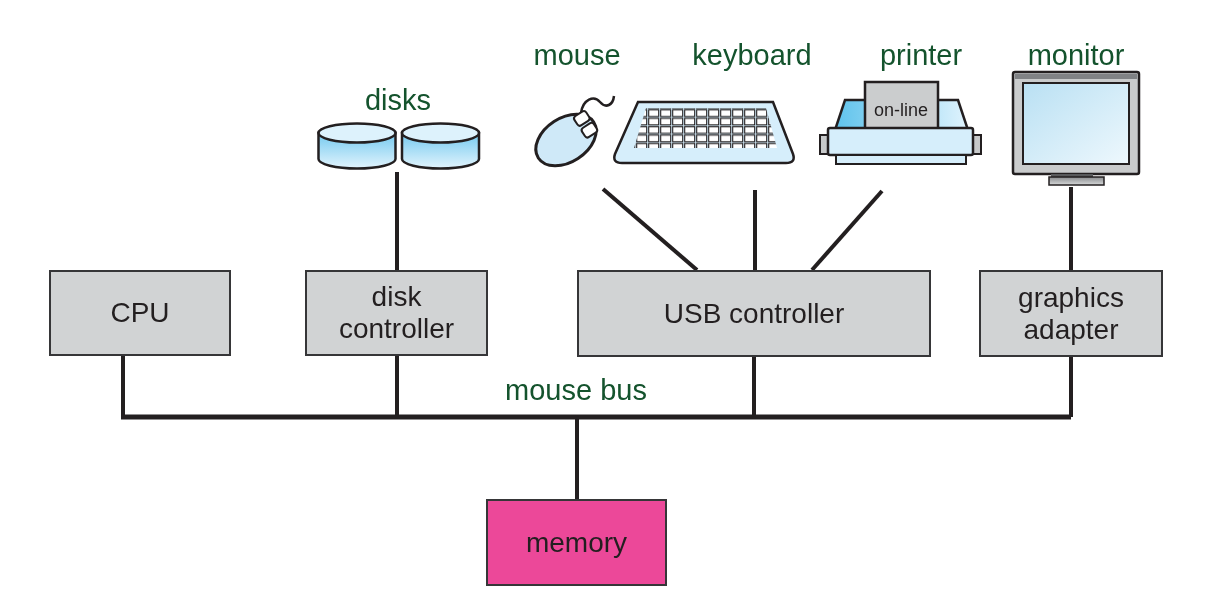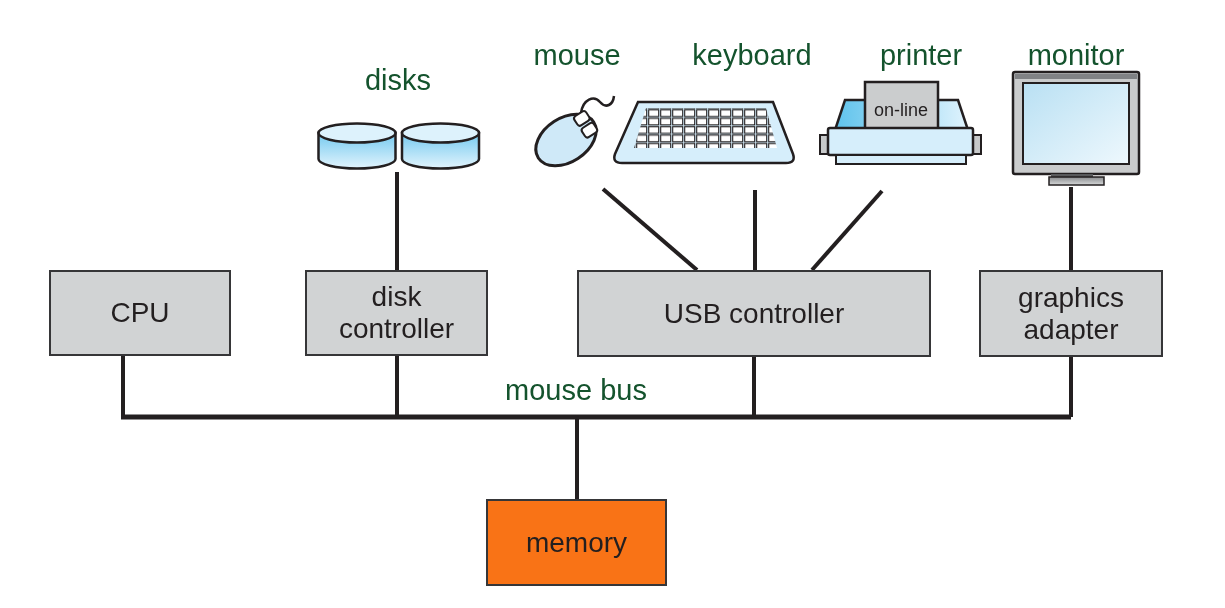--- a/index.html
+++ b/index.html
@@ -7,21 +7,21 @@
     position:relative;width:1225px;height:608px;background:#ffffff;
     font-family:"Liberation Sans",sans-serif;color:#231f20;overflow:hidden;
   }
   svg.layer{position:absolute;left:0;top:0;width:1225px;height:608px;}
   .box{
     position:absolute;background:#d1d3d4;border:2px solid #363638;
     display:flex;flex-direction:column;align-items:center;justify-content:center;
     text-align:center;font-size:28px;line-height:1.14;box-sizing:border-box;
     color:#231f20;
   }
-  .box.blue{background:#f97316;}
+  .box.blue{background:#ec4899;}
   .dev-label{
     position:absolute;transform:translateX(-50%);font-size:29px;line-height:1;
     white-space:nowrap;color:#14532d;
   }
 </style>
 </head>
 <body>
 
 <div class="canvas">
 
@@ -95,21 +95,21 @@
 
     <g>
       <rect x="1013" y="72" width="126" height="102" rx="2" fill="#c9cbcc" stroke="#231f20" stroke-width="2.5"></rect>
       <rect x="1015" y="74" width="122" height="5" fill="#808285"></rect>
       <rect x="1023" y="83" width="106" height="81" fill="url(#screenGrad)" stroke="#231f20" stroke-width="2"></rect>
       <rect x="1051" y="174" width="42" height="4" fill="#58595b"></rect>
       <rect x="1049" y="177" width="55" height="8" fill="url(#standGrad)" stroke="#231f20" stroke-width="1.5"></rect>
     </g>
   </svg>
 
-  <div class="dev-label" style="left:398px;top:66px;text-align:center;">disks</div>
+  <div class="dev-label" style="left:398px;top:86px;text-align:center;">disks</div>
   <div class="dev-label" style="left:577px;top:41px;">mouse</div>
   <div class="dev-label" style="left:752px;top:41px;">keyboard</div>
   <div class="dev-label" style="left:921px;top:41px;text-align:center;">printer</div>
   <div class="dev-label" style="left:1076px;top:41px;">monitor</div>
   <div class="dev-label" style="left:576px;top:376px;">mouse bus</div>
 
   <div class="box" style="left:33px;top:270px;width:182px;height:86px;margin-left:16px;">
     <span>CPU</span>
   </div>
 

